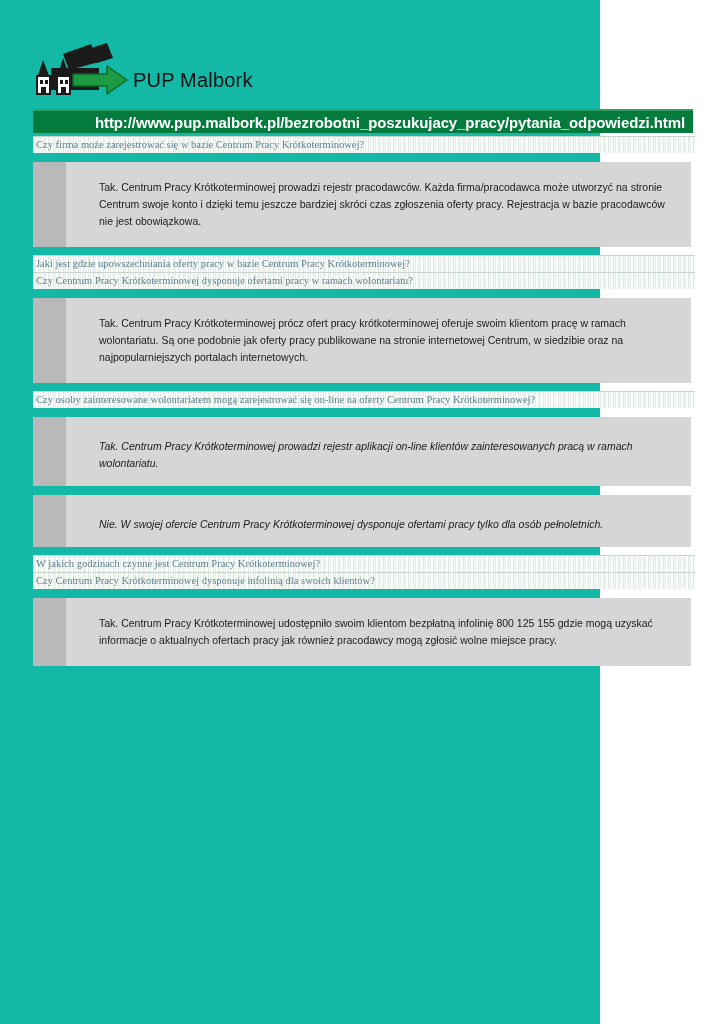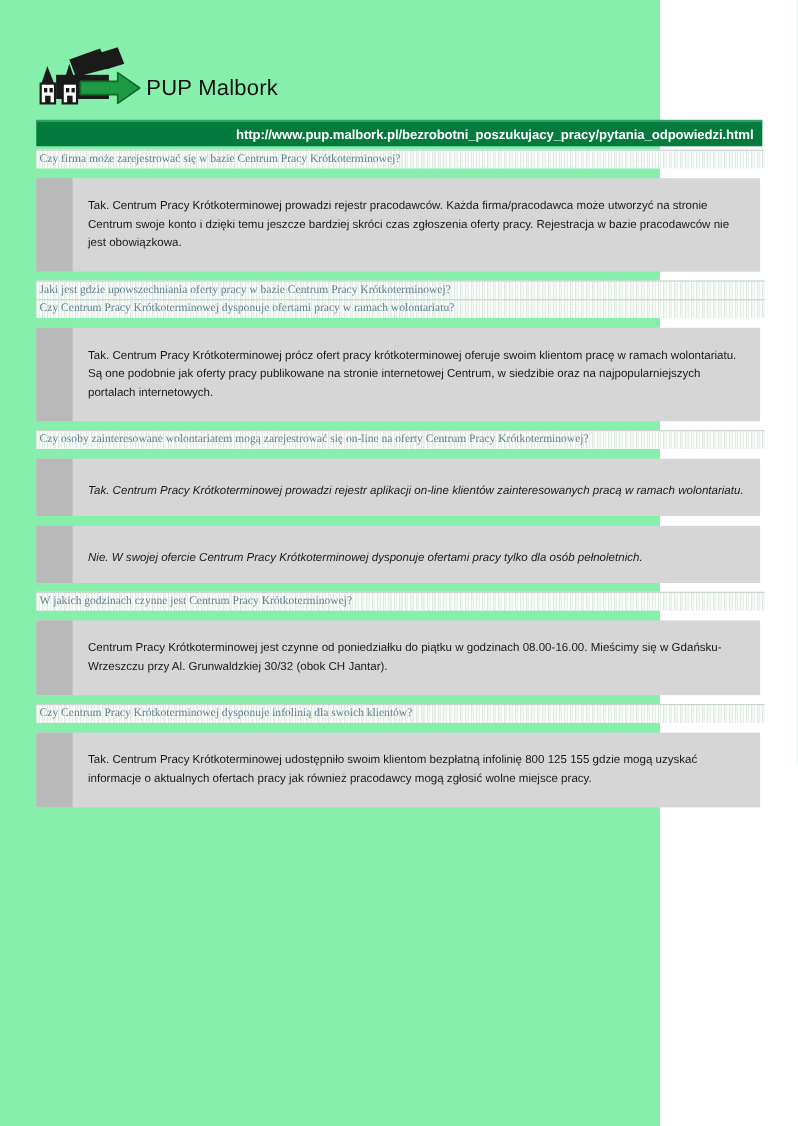--- a/index.html
+++ b/index.html
@@ -10,21 +10,21 @@
   body {
     width: 725px;
     height: 1024px;
     font-family: "Liberation Sans", sans-serif;
     overflow: hidden;
   }
   .page {
     position: relative;
     width: 600px;
     height: 1024px;
-    background: #86efac;
+    background: #14b8a6;
   }
 
   
   .header {
     position: absolute;
     left: 33px;
     top: 34px;
     width: 660px;
     height: 62px;
     display: flex;
@@ -55,21 +55,21 @@
     height: 24px;
     background: #047a3c;
     border-top: 2px solid #2fa060;
     box-sizing: border-box;
     display: flex;
     align-items: center;
     justify-content: flex-end;
   }
   .urlbar-text {
     color: #ffffff;
-    font-size: 12px;
+    font-size: 15px;
     font-weight: bold;
     padding-right: 8px;
     letter-spacing: -0.1px;
     white-space: nowrap;
   }
 
   
   .faq {
     position: absolute;
     left: 33px;
@@ -107,20 +107,21 @@
   }
 
   .answer {
     position: relative;
     width: 658px;
     background: #d6d6d6;
     display: flex;
     margin-top: 9px;
     margin-bottom: 8px;
     box-sizing: border-box;
+    gap: 19px;
   }
   .answer-bar {
     flex: 0 0 33px;
     background: #b9b9b9;
   }
   .answer-body {
     flex: 1 1 auto;
     padding: 17px 12px 17px 14px;
     box-sizing: border-box;
   }
@@ -217,26 +218,20 @@
         <div class="answer-body">
           <p class="answer-text">Nie. W swojej ofercie Centrum Pracy Krótkoterminowej dysponuje ofertami pracy tylko dla osób pełnoletnich.</p>
         </div>
       </div>
     </div>
 
     <div class="faq-item">
       <div class="question">
         <span class="question-text">W jakich godzinach czynne jest Centrum Pracy Krótkoterminowej?</span>
       </div>
-      <div class="answer">
-        <div class="answer-bar"></div>
-        <div class="answer-body">
-          <p class="answer-text">Centrum Pracy Krótkoterminowej jest czynne od poniedziałku do piątku w godzinach 08.00-16.00. Mieścimy się w Gdańsku-Wrzeszczu przy Al. Grunwaldzkiej 30/32 (obok CH Jantar).</p>
-        </div>
-      </div>
     </div>
 
     <div class="faq-item">
       <div class="question">
         <span class="question-text">Czy Centrum Pracy Krótkoterminowej dysponuje infolinią dla swoich klientów?</span>
       </div>
       <div class="answer">
         <div class="answer-bar"></div>
         <div class="answer-body">
           <p class="answer-text">Tak. Centrum Pracy Krótkoterminowej udostępniło swoim klientom bezpłatną infolinię 800 125 155 gdzie mogą uzyskać informacje o aktualnych ofertach pracy jak również pracodawcy mogą zgłosić wolne miejsce pracy.</p>

